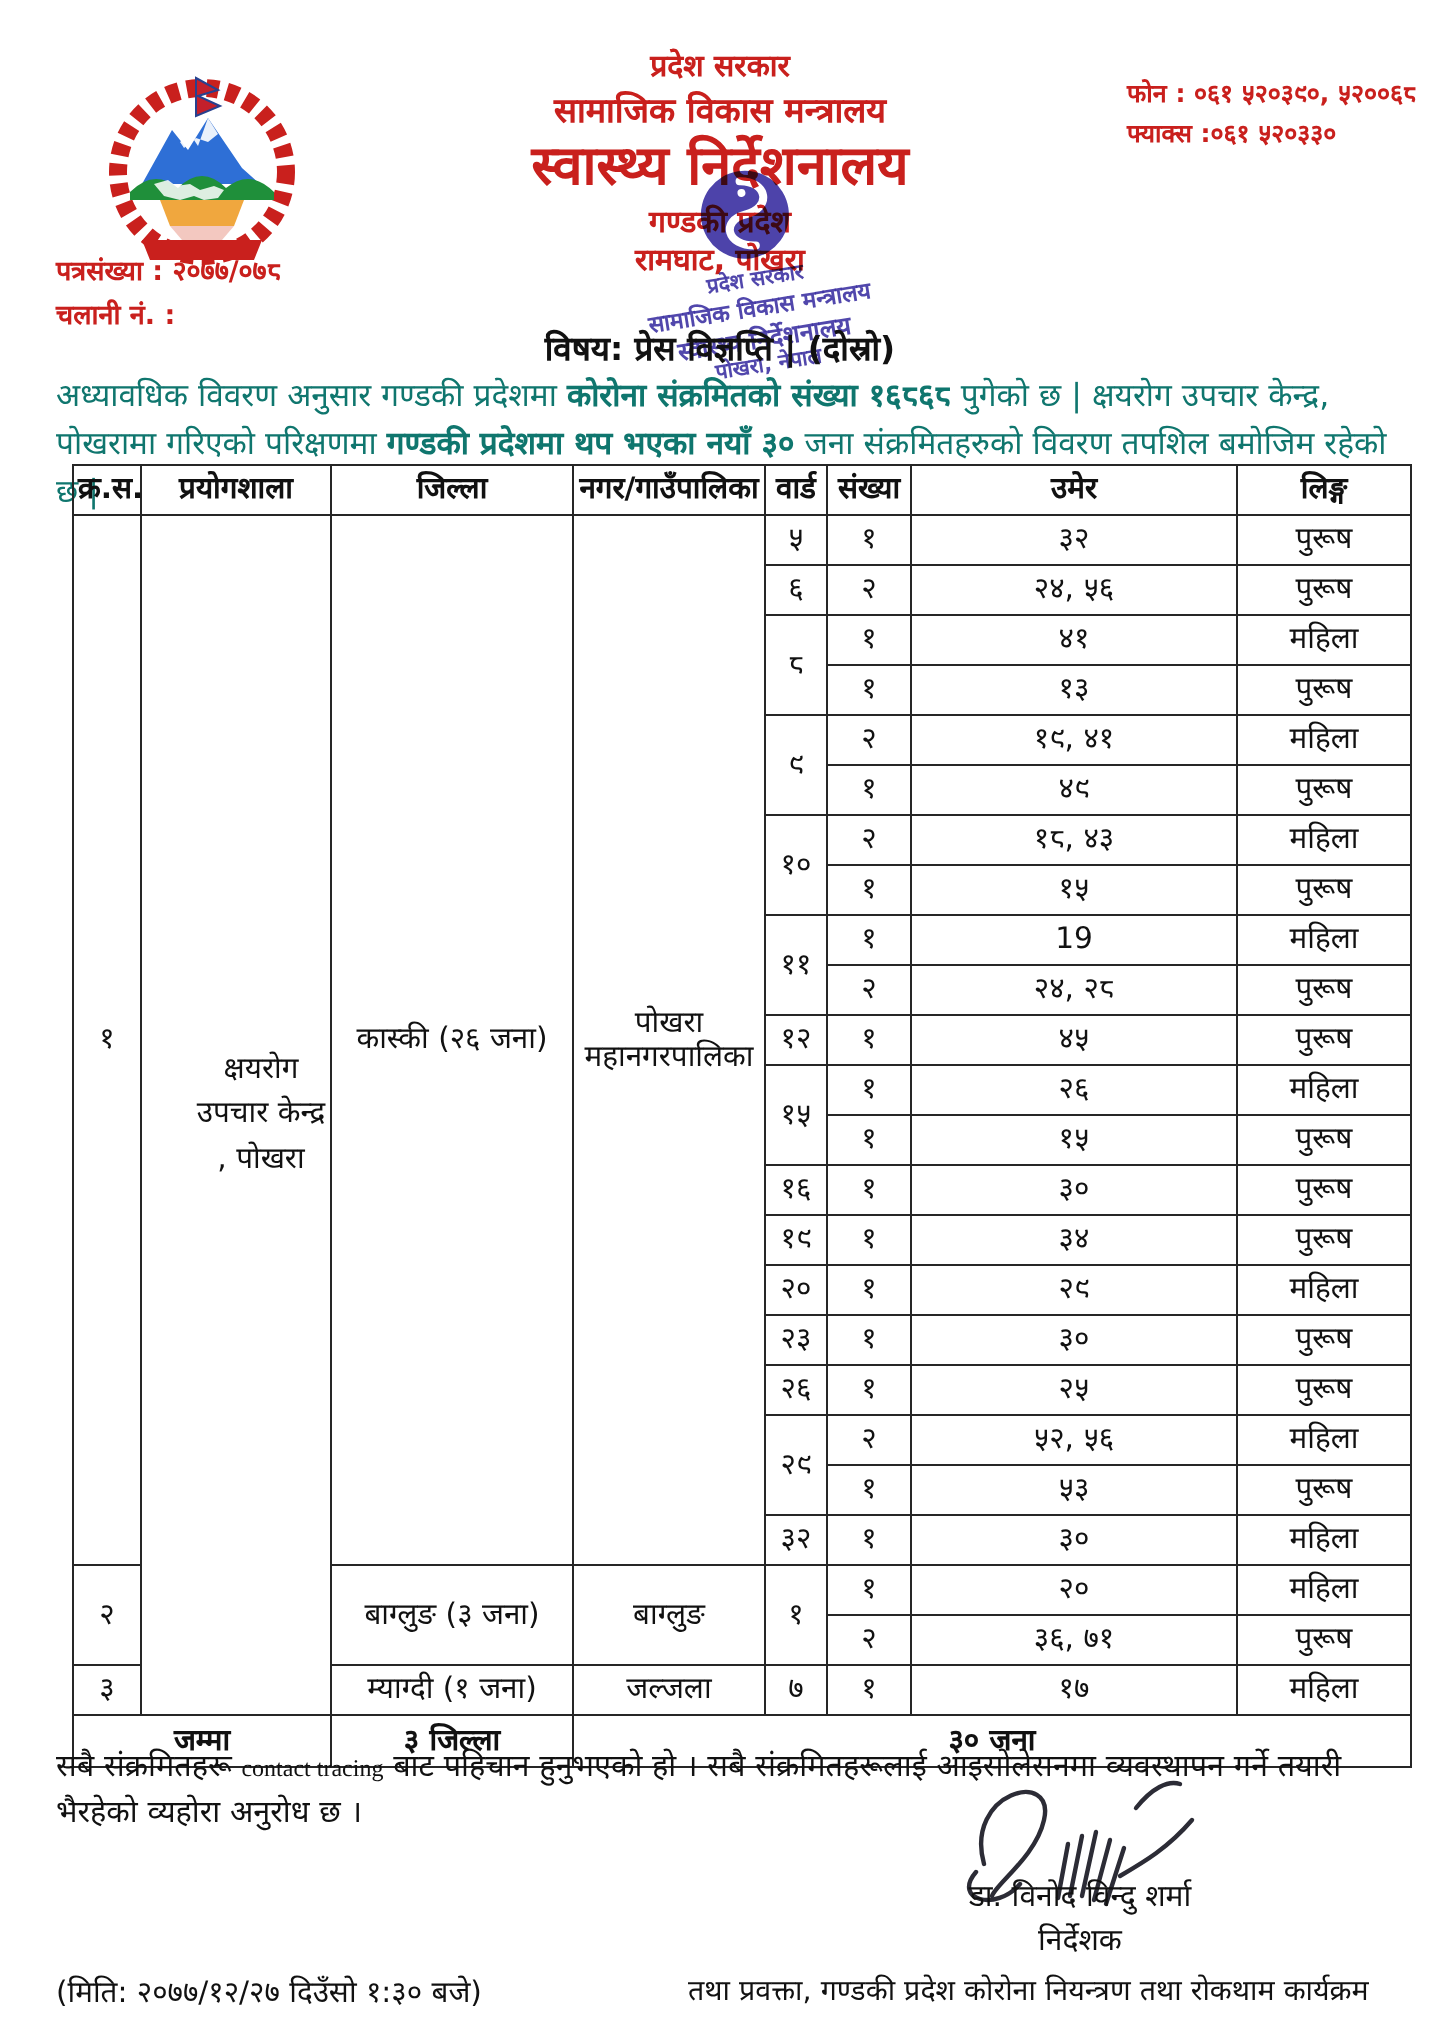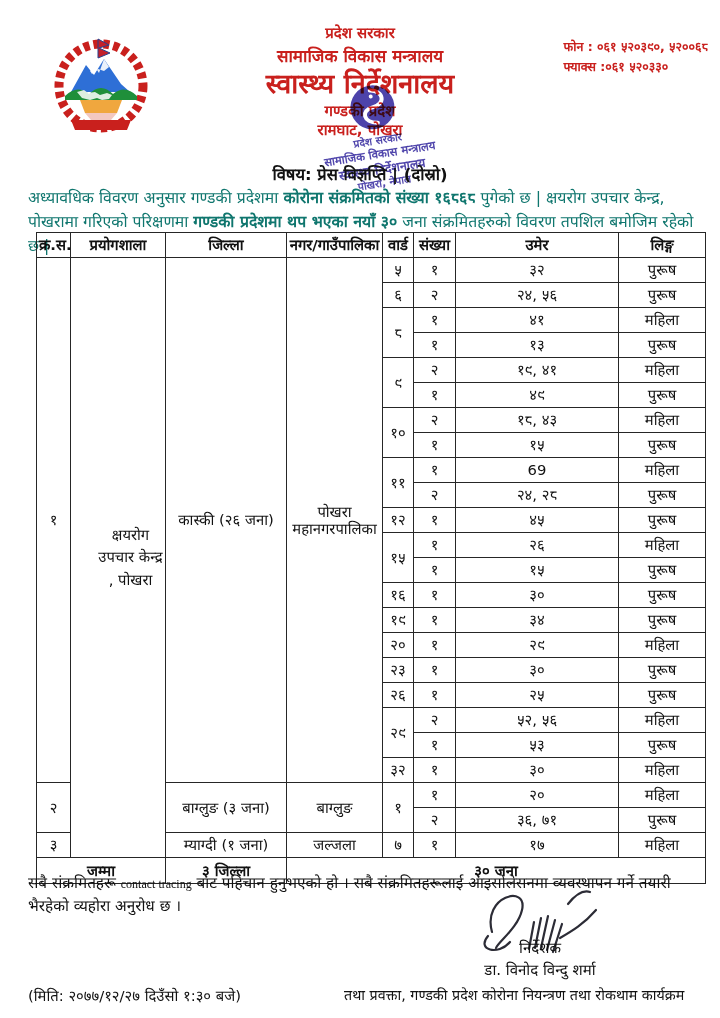--- a/index.html
+++ b/index.html
@@ -72,20 +72,24 @@
     <div class="lh-directorate">स्वास्थ्य निर्देशनालय</div>
     <div class="lh-province">गण्डकी प्रदेश</div>
     <div class="lh-address">रामघाट, पोखरा</div>
   </div>
 
   <div class="contact">
     <div>फोन : ०६१ ५२०३९०, ५२००६८</div>
     <div>फ्याक्स :०६१ ५२०३३०</div>
   </div>
 
+  <div class="refs">
+    <div>पत्रसंख्या  : २०७७/०७८</div>
+    <div>चलानी नं. :</div>
+  </div>
 
   <div class="stamp">
     <svg class="seal" width="50" height="50" viewBox="0 0 50 50" aria-hidden="true">
       <circle cx="25" cy="25" r="22" fill="rgba(62,51,163,0.92)"></circle>
       <path d="M25,8 C39,10 39,24 25,25 C13,26 13,39 28,41" fill="none" stroke="#ffffff" stroke-width="4" stroke-linecap="round"></path>
       <circle cx="25" cy="14" r="2" fill="#ffffff"></circle>
     </svg>
     <div class="stamp-line1">प्रदेश सरकार</div>
     <div class="stamp-line2">सामाजिक विकास मन्त्रालय</div>
     <div class="stamp-line3">स्वास्थ्य निर्देशनालय</div>
@@ -163,21 +167,21 @@
       <td>महिला</td>
     </tr>
     <tr>
       <td>१</td>
       <td>१५</td>
       <td>पुरूष</td>
     </tr>
     <tr>
       <td rowspan="2">११</td>
       <td>१</td>
-      <td>69</td>
+      <td>19</td>
       <td>महिला</td>
     </tr>
     <tr>
       <td>२</td>
       <td>२४, २८</td>
       <td>पुरूष</td>
     </tr>
     <tr>
       <td>१२</td>
       <td>१</td>
@@ -283,20 +287,20 @@
       <path d="M69,34 l-6,30"></path>
       <path d="M76,32 l-7,32"></path>
       <path d="M83,36 l-8,30"></path>
       <path d="M90,40 l-9,28"></path>
       <path d="M88,54 C100,47 112,40 124,26"></path>
       <path d="M96,20 C104,10 112,6 118,8"></path>
     </g>
   </svg>
 
   <div class="signame">
+    <div>डा. विनोद विन्दु शर्मा</div>
     <div>निर्देशक</div>
-    <div>डा. विनोद विन्दु शर्मा</div>
   </div>
 
   <div class="date-line">(मिति: २०७७/१२/२७ दिउँसो १:३० बजे)</div>
   <div class="spokes-line">तथा प्रवक्ता, गण्डकी प्रदेश कोरोना नियन्त्रण तथा रोकथाम कार्यक्रम</div>
 
 </div>
 
 </body></html>

